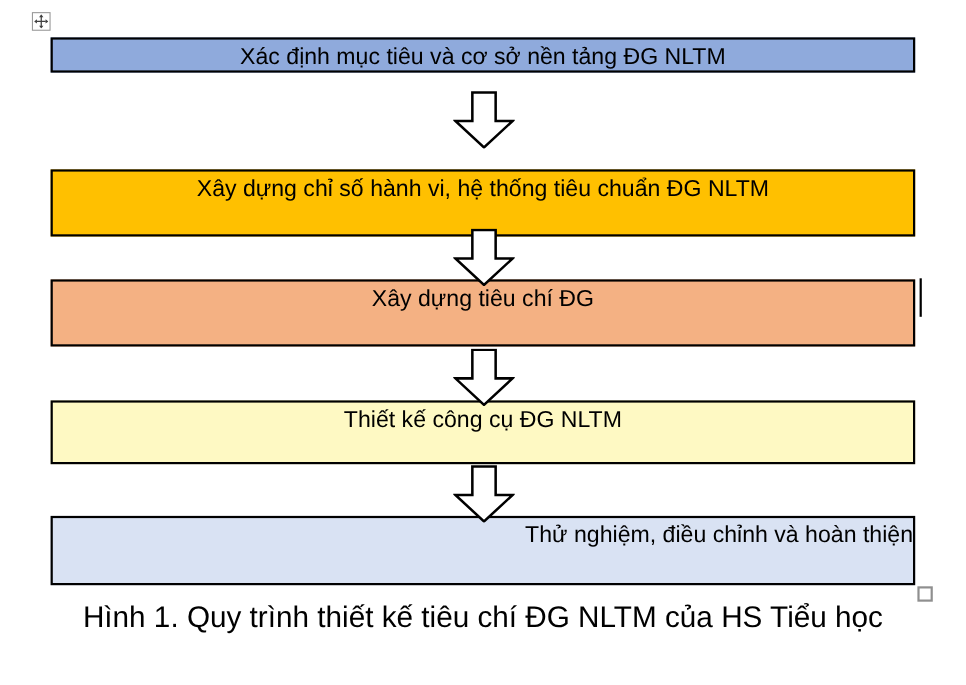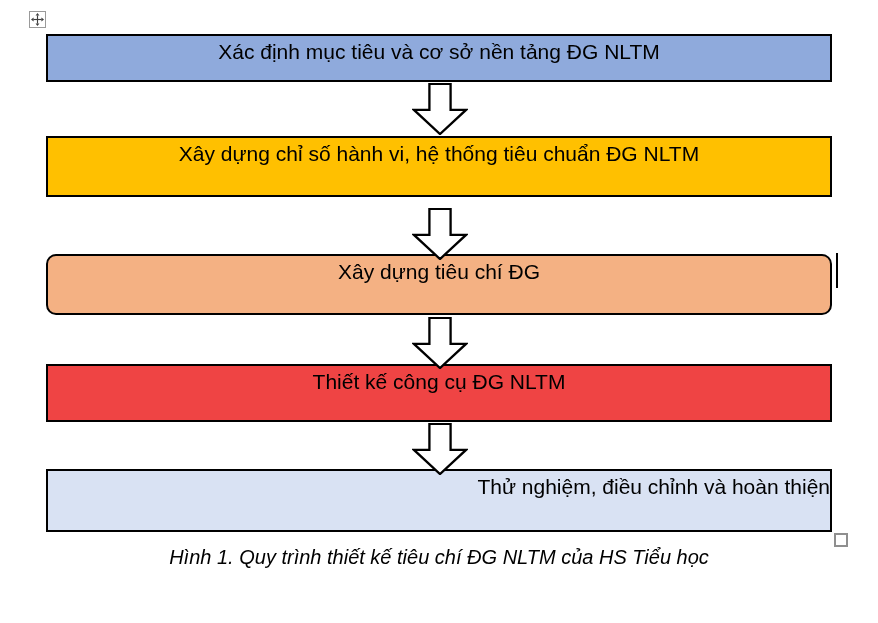--- a/index.html
+++ b/index.html
@@ -21,22 +21,22 @@
     width: 786px;
     box-sizing: border-box;
     border: 2px solid #000000;
     text-align: center;
     padding-top: 4px;
     font-size: 21px;
     color: #000000;
     z-index: 1;
   }
   .flow-box span { display: inline-block; }
-  .box-1 { top: 34px;  height: 48px; }
-  .box-2 { top: 136px; height: 61px; }
+  .box-1 { top: 34px;  height: 32px; }
+  .box-2 { top: 154px; height: 61px; }
   .box-3 { top: 254px; height: 61px; }
   .box-4 { top: 364px; height: 58px; }
   .box-5 { top: 469px; height: 63px; }
   .arrow {
     position: absolute;
     left: 412px;
     width: 56px;
     height: 52px;
     z-index: 2;
   }
@@ -79,22 +79,21 @@
     height: 35px;
     background: #000000;
     z-index: 1;
   }
   .caption {
     position: absolute;
     left: 0;
     width: 878px;
     top: 546px;
     text-align: center;
-    font-style: italic;
-    font-size: 20px;
+    font-size: 27px;
     color: #000000;
   }
   .step-note {
     position: absolute;
     left: 55px;
     top: 586px;
     font-style: italic;
     font-size: 21px;
     color: #000000;
   }
@@ -126,31 +125,31 @@
   </svg>
 
   <div class="flow-box box-2" style="background-color: rgb(255, 192, 0); border-color: rgb(0, 0, 0);">
     <span>Xây dựng chỉ số hành vi, hệ thống tiêu chuẩn ĐG NLTM</span>
   </div>
 
   <svg class="arrow arrow-2" viewBox="0 0 56 54">
     <polygon points="17,1 39,1 39,28 55,28 28,53 1,28 17,28" style="fill: rgb(255, 255, 255); stroke: rgb(0, 0, 0);"></polygon>
   </svg>
 
-  <div class="flow-box box-3" style="background-color: rgb(244, 177, 131); border-color: rgb(0, 0, 0); border-radius: 10px;">
+  <div class="flow-box box-3" style="background-color: rgb(244, 177, 131); border-color: rgb(0, 0, 0);">
     <span>Xây dựng tiêu chí ĐG</span>
   </div>
 
   <div class="stray-line"></div>
 
   <svg class="arrow arrow-3" viewBox="0 0 56 54">
     <polygon points="17,1 39,1 39,28 55,28 28,53 1,28 17,28" style="fill: rgb(255, 255, 255); stroke: rgb(0, 0, 0);"></polygon>
   </svg>
 
-  <div class="flow-box box-4" style="background-color: #ef4444; border-color: rgb(0, 0, 0);">
+  <div class="flow-box box-4" style="background-color: #fef9c3; border-color: rgb(0, 0, 0);">
     <span>Thiết kế công cụ ĐG NLTM</span>
   </div>
 
   <svg class="arrow arrow-4" viewBox="0 0 56 54">
     <polygon points="17,1 39,1 39,28 55,28 28,53 1,28 17,28" style="fill: rgb(255, 255, 255); stroke: rgb(0, 0, 0);"></polygon>
   </svg>
 
   <div class="flow-box box-5" style="background-color: rgb(217, 226, 243); border-color: rgb(0, 0, 0); text-align: right;">
     <span>Thử nghiệm, điều chỉnh và hoàn thiện</span>
   </div>

